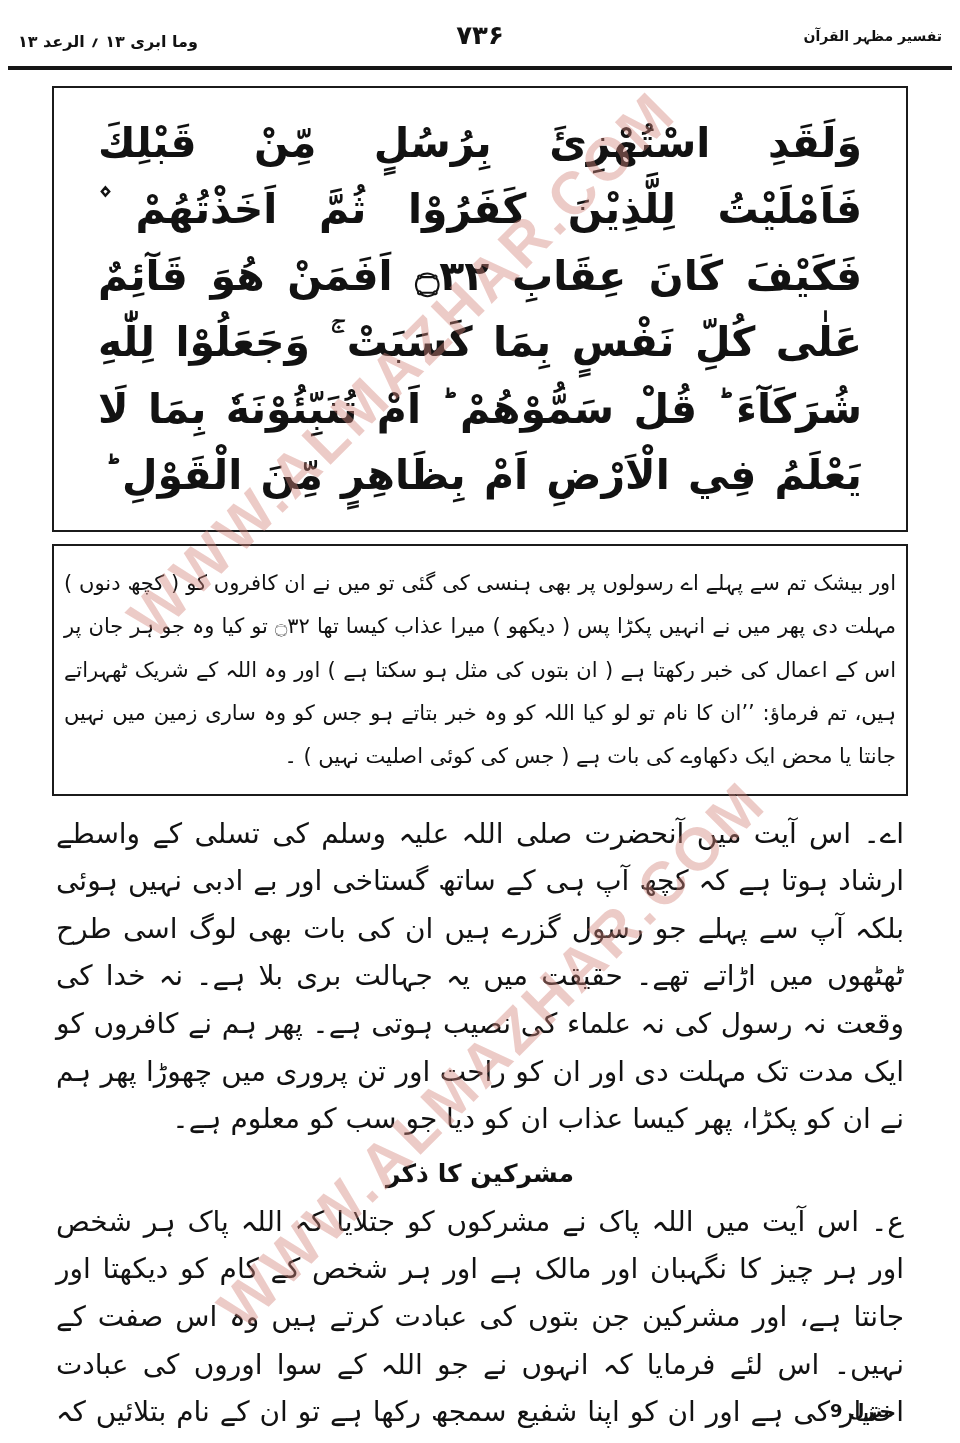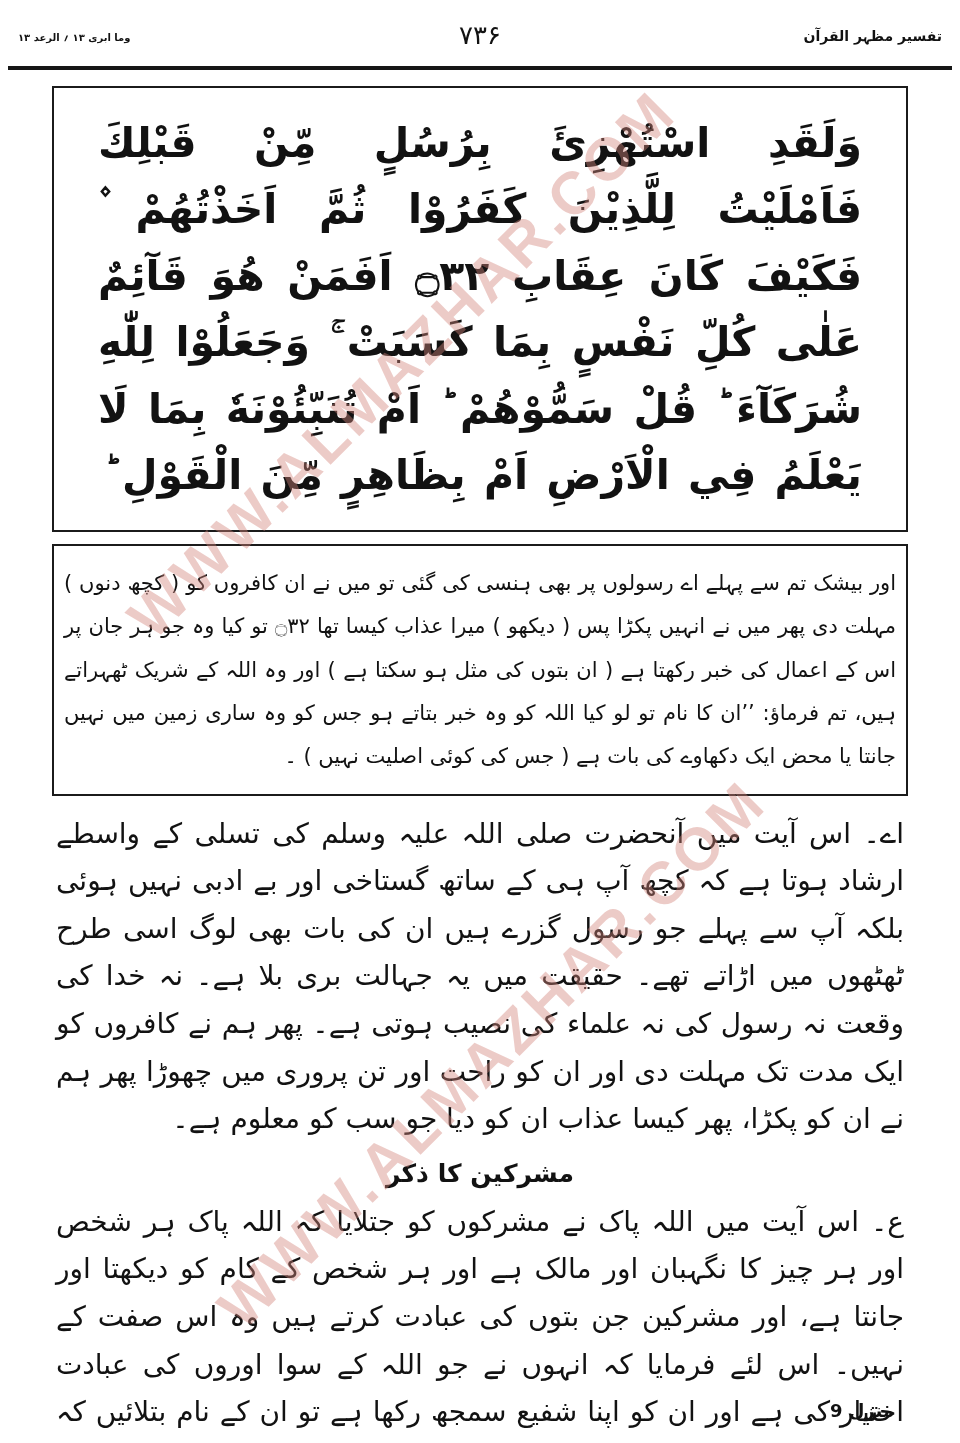--- a/index.html
+++ b/index.html
@@ -18,25 +18,25 @@
   }
 
   
   .page-header { position: relative; height: 52px; margin: 12px 12px 0 12px; }
   .header-book-title {
     position: absolute; top: 16px; right: 6px;
     font-size: 14px; font-weight: bold;
   }
   .header-page-number {
     position: absolute; top: 8px; left: 50%; transform: translateX(-50%);
-    font-size: 26px; font-weight: normal; letter-spacing: 2px;
+    font-size: 26px; font-weight: bold; letter-spacing: 2px;
   }
   .header-juz-marker {
     position: absolute; top: 20px; left: 6px;
-    font-size: 10px; font-weight: bold;
+    font-size: 16px; font-weight: bold;
   }
   .header-rule { border-top: 4px solid #161616; margin: 2px 8px 0 8px; }
 
   
   .verse-box {
     border: 2.5px solid #1b1b1b;
     margin: 16px 52px 0 52px;
     padding: 22px 44px;
     min-height: 336px;
     display: flex; align-items: center;

